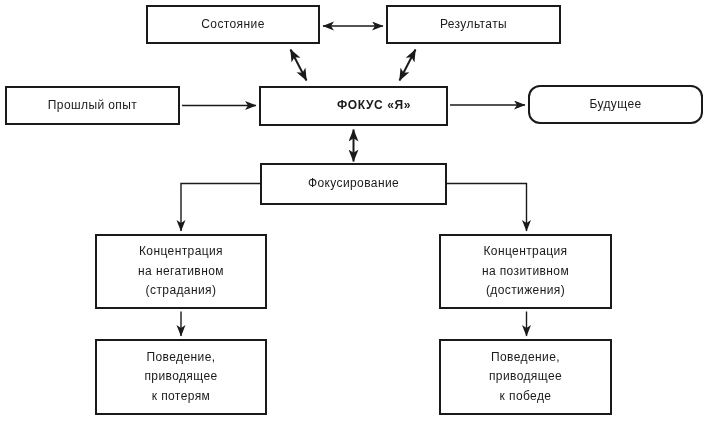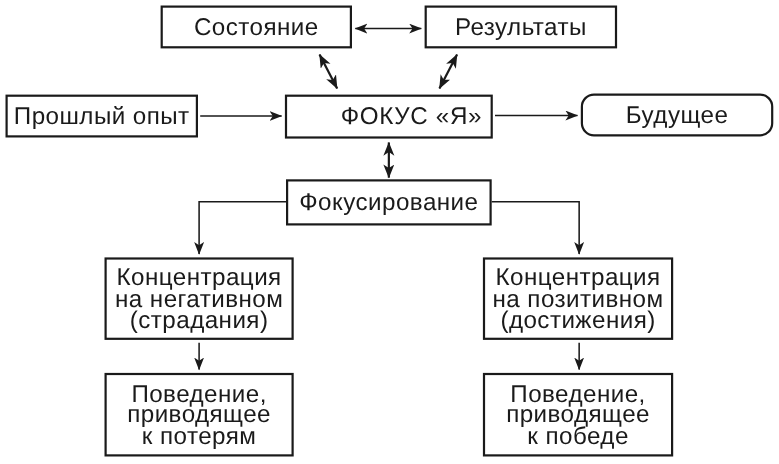--- a/index.html
+++ b/index.html
@@ -25,28 +25,28 @@
   }
   .node {
     position: absolute;
     box-sizing: border-box;
     border: 2px solid #1a1a1a;
     background: #ffffff;
     display: flex;
     align-items: center;
     justify-content: center;
     text-align: center;
-    font-size: 22px;
+    font-size: 12px;
     letter-spacing: 0.4px;
     line-height: 19.5px;
     white-space: pre-line;
     z-index: 2;
   }
   .node.bold {
-    font-weight: normal;
+    font-weight: bold;
     letter-spacing: 0.6px;
     padding-left: 41px;
   }
   
   #n-state     { left: 146px; top: 5px;   width: 174px; height: 39px; }
   #n-results   { left: 386px; top: 5px;   width: 175px; height: 39px; }
   #n-past      { left: 5px;   top: 86px;  width: 175px; height: 39px; }
   #n-focus     { left: 259px; top: 86px;  width: 189px; height: 40px; }
   #n-future    { left: 528px; top: 85px;  width: 175px; height: 39px; border-radius: 12px; }
   #n-focusing  { left: 260px; top: 163px; width: 187px; height: 42px; text-align: right; }

